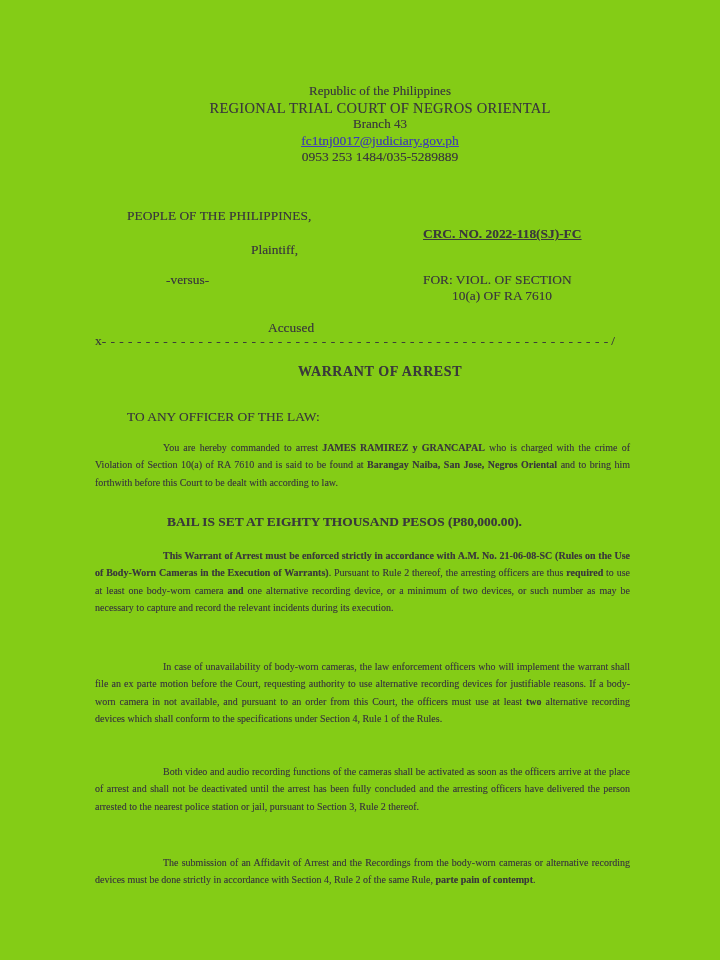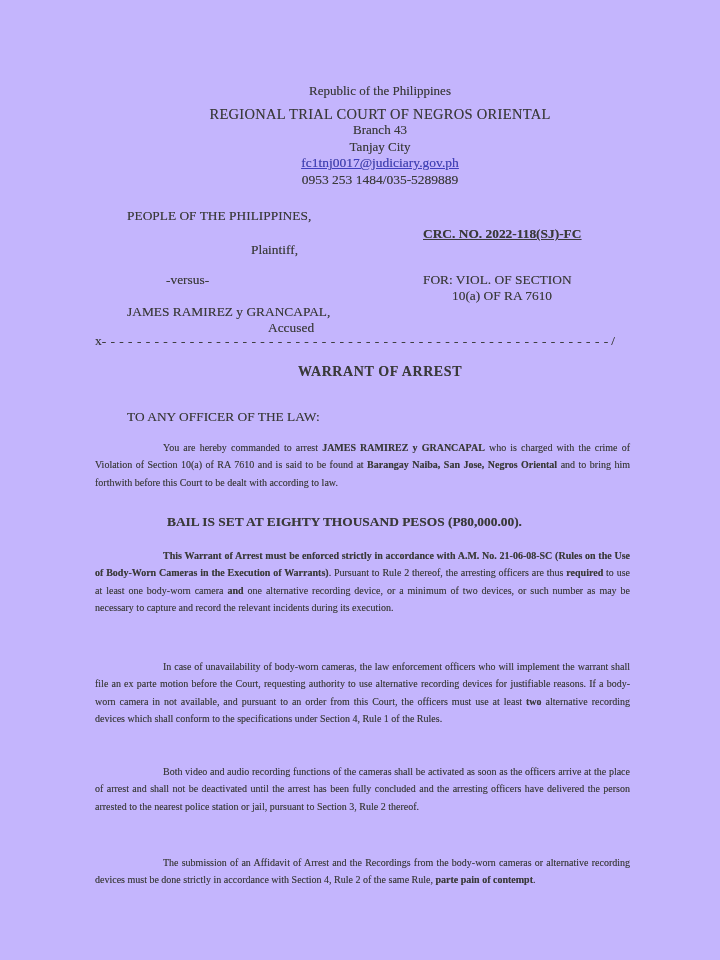--- a/index.html
+++ b/index.html
@@ -1,29 +1,29 @@
 <!DOCTYPE html>
 <html><head>
 <meta charset="utf-8">
 <style>
   html,body{margin:0;padding:0;background:#ffffff;}
   .doc{
     position:relative;
     width:720px;height:960px;
-    background:#c4b5fd;
+    background:#84cc16;
     font-family:"Liberation Serif","DejaVu Serif",serif;
     color:#3a3a3a;
     text-shadow:0 0 0.4px rgba(70,70,70,0.55);
     overflow:hidden;
   }
   .abs{position:absolute;}
   
   .header{position:absolute;top:83px;left:40px;width:680px;text-align:center;line-height:16.6px;}
   .h-line{font-size:13px;}
-  .h-court{font-size:14.5px;letter-spacing:0.3px;margin-top:6px;}
+  .h-court{font-size:14.5px;letter-spacing:0.3px;}
   .h-contact{font-size:13.5px;}
   .email{color:#3f3fc0;text-decoration:underline;cursor:pointer;}
   sup{font-size:9px;line-height:0;}
   
   .cap{font-size:13.4px;white-space:nowrap;}
   .bold{font-weight:bold;text-decoration:underline;}
   .sep-row{top:333px;left:95px;width:520px;display:flex;align-items:baseline;font-size:13.4px;}
   .sep-dashes{flex:1 1 auto;overflow:hidden;white-space:nowrap;letter-spacing:0.5px;}
   
   .title{top:364px;left:40px;width:680px;text-align:center;font-weight:bold;font-size:14px;letter-spacing:0.6px;}
@@ -45,32 +45,30 @@
 </style>
 </head>
 <body>
 
 <div class="doc">
 
   <div class="header">
     <div class="h-line">Republic of the Philippines</div>
     <div class="h-court">REGIONAL TRIAL COURT OF NEGROS ORIENTAL</div>
     <div class="h-line">Branch 43</div>
-    <div class="h-line">Tanjay City</div>
     <div class="h-contact"><span class="email">fc1tnj0017@judiciary.gov.ph</span></div>
     <div class="h-contact">0953 253 1484/035-5289889</div>
   </div>
 
   <div class="abs cap" style="top:208px;left:127px;">PEOPLE OF THE PHILIPPINES,</div>
   <div class="abs cap bold" style="top:226px;left:423px;">CRC. NO. 2022-118(SJ)-FC</div>
   <div class="abs cap" style="top:242px;left:251px;">Plaintiff,</div>
   <div class="abs cap" style="top:272px;left:166px;">-versus-</div>
   <div class="abs cap" style="top:272px;left:423px;">FOR: VIOL. OF SECTION</div>
   <div class="abs cap" style="top:288px;left:452px;">10(a) OF RA 7610</div>
-  <div class="abs cap" style="top:304px;left:127px;">JAMES RAMIREZ y GRANCAPAL,</div>
   <div class="abs cap" style="top:320px;left:268px;">Accused</div>
   <div class="abs sep-row">
     <span>x</span>
     <span class="sep-dashes">- - - - - - - - - - - - - - - - - - - - - - - - - - - - - - - - - - - - - - - - - - - - - - - - - - - - - - - - - - - - - - - - - - - -</span>
     <span>/</span>
   </div>
 
   <div class="abs title">WARRANT OF ARREST</div>
   <div class="abs salutation">TO ANY OFFICER OF THE LAW:</div>
 

